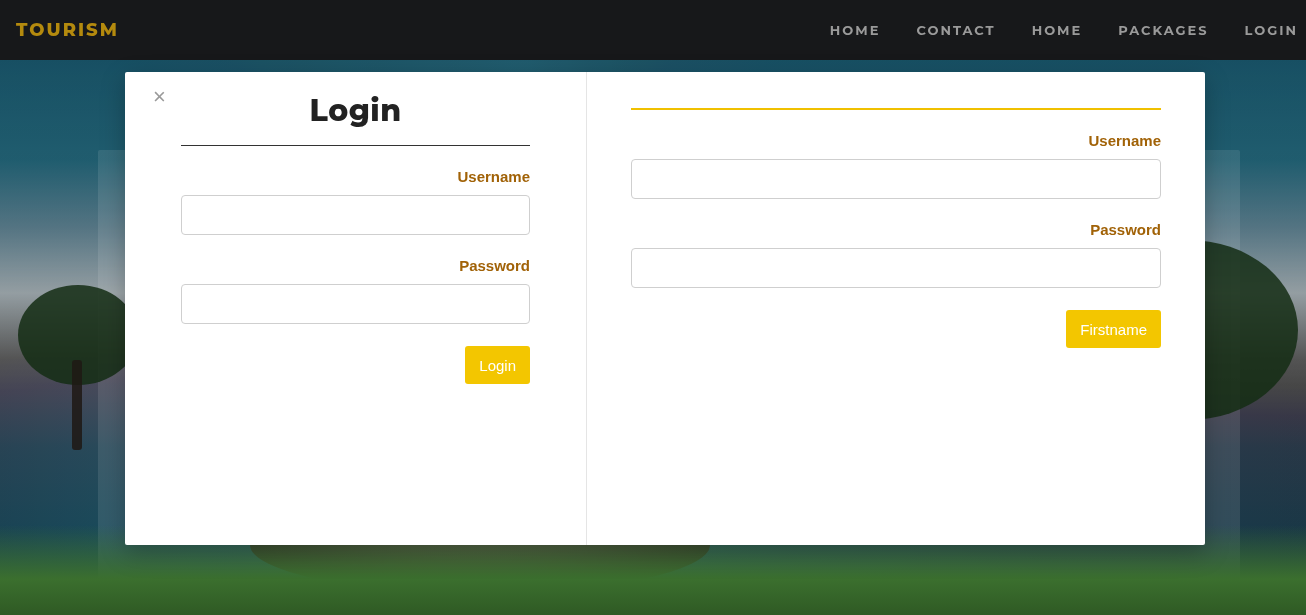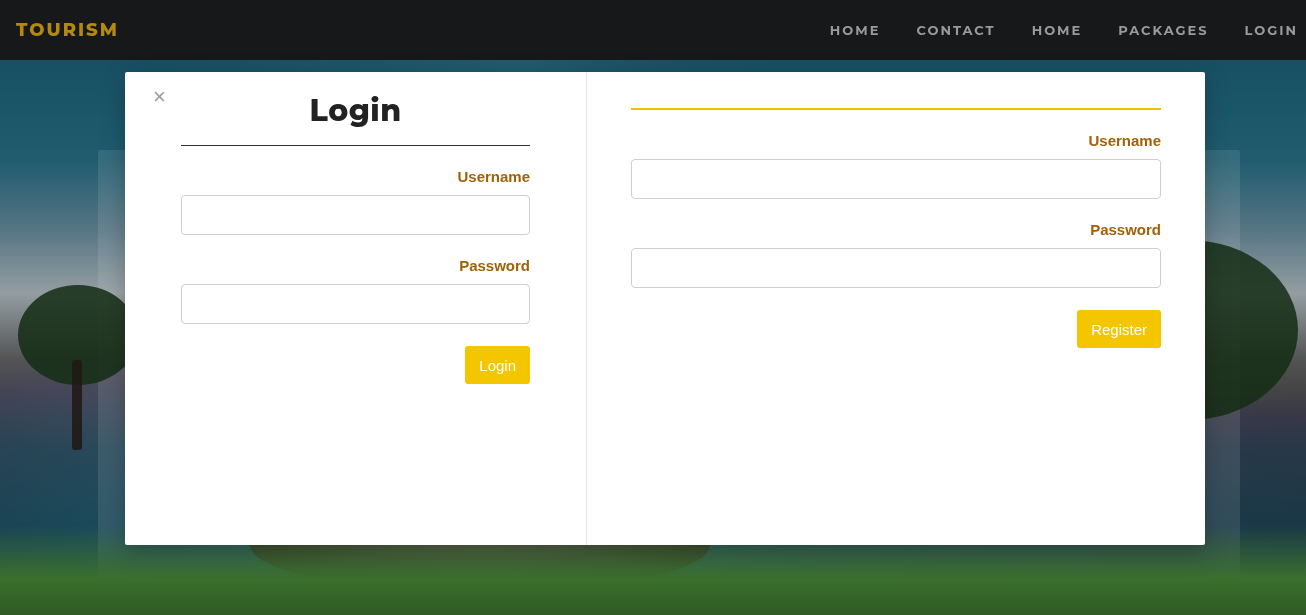--- a/index.html
+++ b/index.html
@@ -165,17 +165,17 @@
         <label class="fld">Username</label>
         <input class="text" type="text" value="" style="">
       </div>
 
       <div class="grp">
         <label class="fld">Password</label>
         <input class="text" type="password" value="" style="">
       </div>
 
       <div class="actions">
-        <button class="btn">Register</button>
+        <button class="btn">Firstname</button>
       </div>
     </div>
   </div>
 </div>
 
 </body></html>

